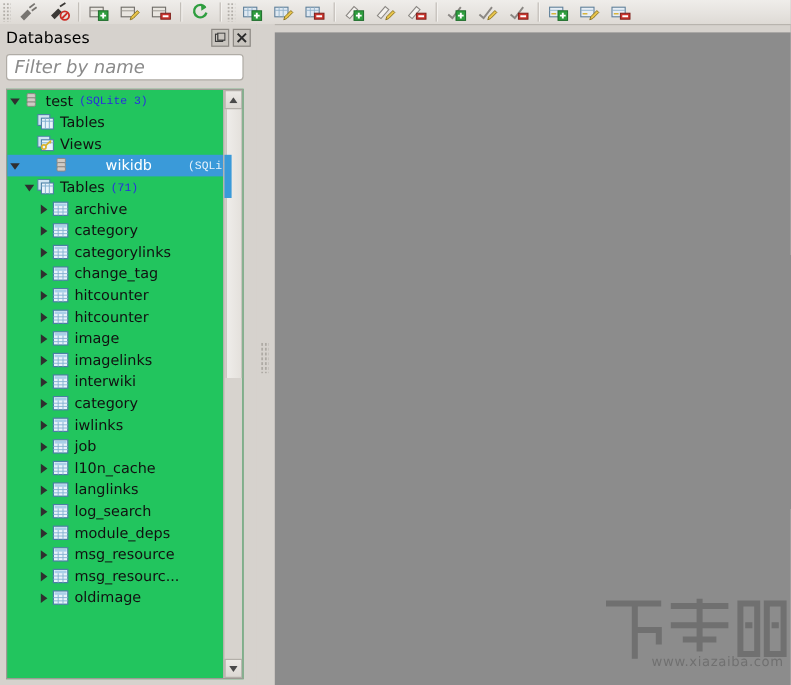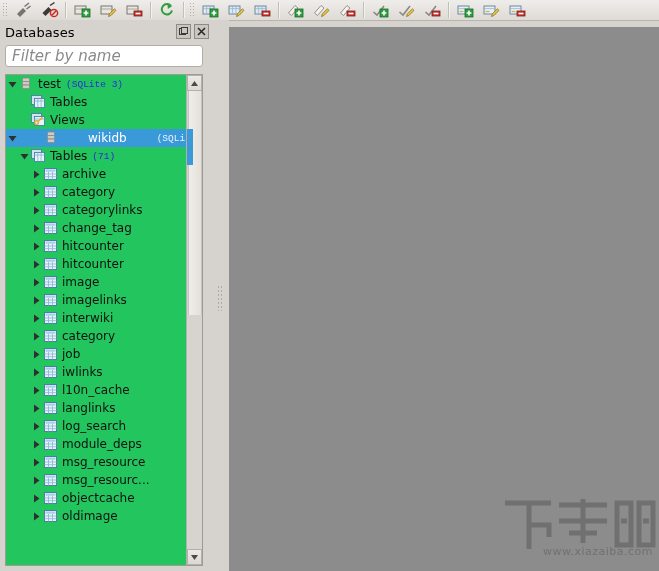--- a/index.html
+++ b/index.html
@@ -521,54 +521,54 @@
                 <path d="M2 0.5 L7.5 4.5 L2 8.5 Z" fill="#2f2f2f"></path>
               </svg>
             </span>
             <span class="icn">
               <svg width="15" height="14" viewBox="0 0 15 14">
                 <rect x="1.5" y="1.5" width="12" height="11" fill="#e8f3fb" stroke="#4a7fa5" stroke-width="1"></rect>
                 <rect x="2.5" y="2.5" width="10" height="2.2" fill="#a8cfe8"></rect>
                 <path d="M1.5 7 H13.5 M1.5 9.7 H13.5 M5.5 4.7 V12.5 M9.5 4.7 V12.5" stroke="#86b4d3" stroke-width=".8"></path>
               </svg>
             </span>
+            <span class="lbl">iwlinks</span>
+          </div>
+          <div class="row">
+            <span class="spacer"></span>
+            <span class="spacer"></span>
+            <span class="twisty">
+              <svg width="9" height="9" viewBox="0 0 9 9">
+                <path d="M2 0.5 L7.5 4.5 L2 8.5 Z" fill="#2f2f2f"></path>
+              </svg>
+            </span>
+            <span class="icn">
+              <svg width="15" height="14" viewBox="0 0 15 14">
+                <rect x="1.5" y="1.5" width="12" height="11" fill="#e8f3fb" stroke="#4a7fa5" stroke-width="1"></rect>
+                <rect x="2.5" y="2.5" width="10" height="2.2" fill="#a8cfe8"></rect>
+                <path d="M1.5 7 H13.5 M1.5 9.7 H13.5 M5.5 4.7 V12.5 M9.5 4.7 V12.5" stroke="#86b4d3" stroke-width=".8"></path>
+              </svg>
+            </span>
             <span class="lbl">job</span>
           </div>
           <div class="row">
             <span class="spacer"></span>
             <span class="spacer"></span>
             <span class="twisty">
               <svg width="9" height="9" viewBox="0 0 9 9">
                 <path d="M2 0.5 L7.5 4.5 L2 8.5 Z" fill="#2f2f2f"></path>
               </svg>
             </span>
             <span class="icn">
               <svg width="15" height="14" viewBox="0 0 15 14">
                 <rect x="1.5" y="1.5" width="12" height="11" fill="#e8f3fb" stroke="#4a7fa5" stroke-width="1"></rect>
                 <rect x="2.5" y="2.5" width="10" height="2.2" fill="#a8cfe8"></rect>
                 <path d="M1.5 7 H13.5 M1.5 9.7 H13.5 M5.5 4.7 V12.5 M9.5 4.7 V12.5" stroke="#86b4d3" stroke-width=".8"></path>
               </svg>
             </span>
-            <span class="lbl">iwlinks</span>
-          </div>
-          <div class="row">
-            <span class="spacer"></span>
-            <span class="spacer"></span>
-            <span class="twisty">
-              <svg width="9" height="9" viewBox="0 0 9 9">
-                <path d="M2 0.5 L7.5 4.5 L2 8.5 Z" fill="#2f2f2f"></path>
-              </svg>
-            </span>
-            <span class="icn">
-              <svg width="15" height="14" viewBox="0 0 15 14">
-                <rect x="1.5" y="1.5" width="12" height="11" fill="#e8f3fb" stroke="#4a7fa5" stroke-width="1"></rect>
-                <rect x="2.5" y="2.5" width="10" height="2.2" fill="#a8cfe8"></rect>
-                <path d="M1.5 7 H13.5 M1.5 9.7 H13.5 M5.5 4.7 V12.5 M9.5 4.7 V12.5" stroke="#86b4d3" stroke-width=".8"></path>
-              </svg>
-            </span>
             <span class="lbl">l10n_cache</span>
           </div>
           <div class="row">
             <span class="spacer"></span>
             <span class="spacer"></span>
             <span class="twisty">
               <svg width="9" height="9" viewBox="0 0 9 9">
                 <path d="M2 0.5 L7.5 4.5 L2 8.5 Z" fill="#2f2f2f"></path>
               </svg>
             </span>
@@ -641,37 +641,20 @@
               </svg>
             </span>
             <span class="icn">
               <svg width="15" height="14" viewBox="0 0 15 14">
                 <rect x="1.5" y="1.5" width="12" height="11" fill="#e8f3fb" stroke="#4a7fa5" stroke-width="1"></rect>
                 <rect x="2.5" y="2.5" width="10" height="2.2" fill="#a8cfe8"></rect>
                 <path d="M1.5 7 H13.5 M1.5 9.7 H13.5 M5.5 4.7 V12.5 M9.5 4.7 V12.5" stroke="#86b4d3" stroke-width=".8"></path>
               </svg>
             </span>
             <span class="lbl">msg_resourc...</span>
-          </div>
-          <div class="row">
-            <span class="spacer"></span>
-            <span class="spacer"></span>
-            <span class="twisty">
-              <svg width="9" height="9" viewBox="0 0 9 9">
-                <path d="M2 0.5 L7.5 4.5 L2 8.5 Z" fill="#2f2f2f"></path>
-              </svg>
-            </span>
-            <span class="icn">
-              <svg width="15" height="14" viewBox="0 0 15 14">
-                <rect x="1.5" y="1.5" width="12" height="11" fill="#e8f3fb" stroke="#4a7fa5" stroke-width="1"></rect>
-                <rect x="2.5" y="2.5" width="10" height="2.2" fill="#a8cfe8"></rect>
-                <path d="M1.5 7 H13.5 M1.5 9.7 H13.5 M5.5 4.7 V12.5 M9.5 4.7 V12.5" stroke="#86b4d3" stroke-width=".8"></path>
-              </svg>
-            </span>
-            <span class="lbl">objectcache</span>
           </div>
           <div class="row">
             <span class="spacer"></span>
             <span class="spacer"></span>
             <span class="twisty">
               <svg width="9" height="9" viewBox="0 0 9 9">
                 <path d="M2 0.5 L7.5 4.5 L2 8.5 Z" fill="#2f2f2f"></path>
               </svg>
             </span>
             <span class="icn">

